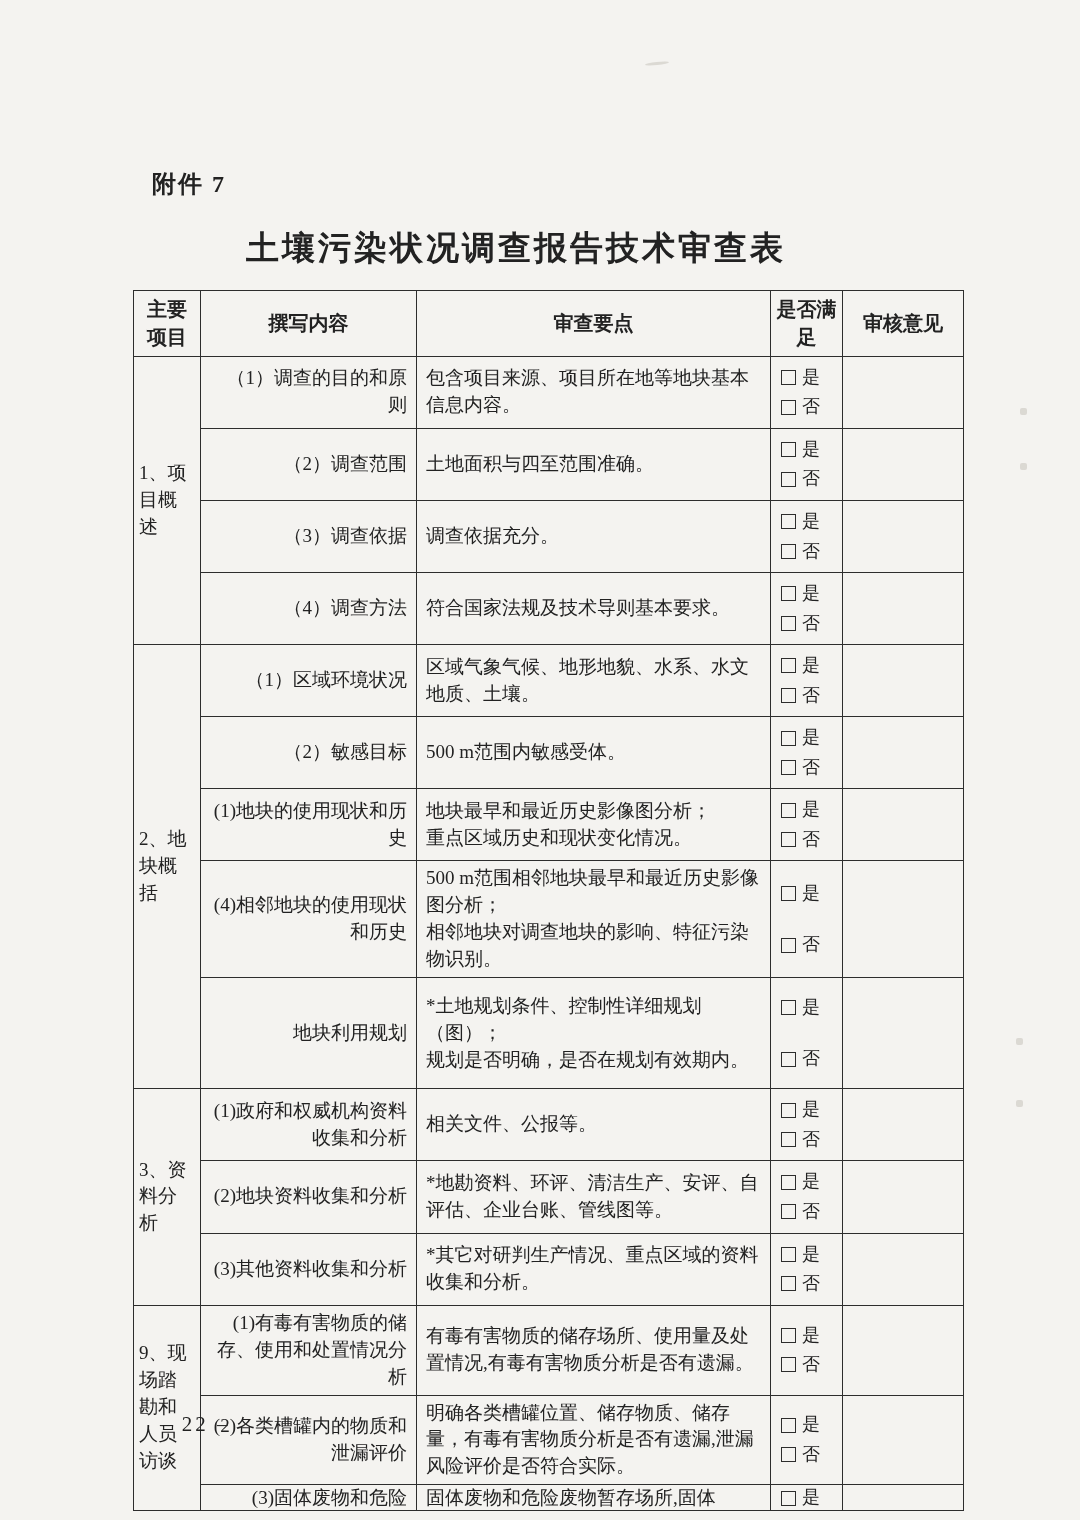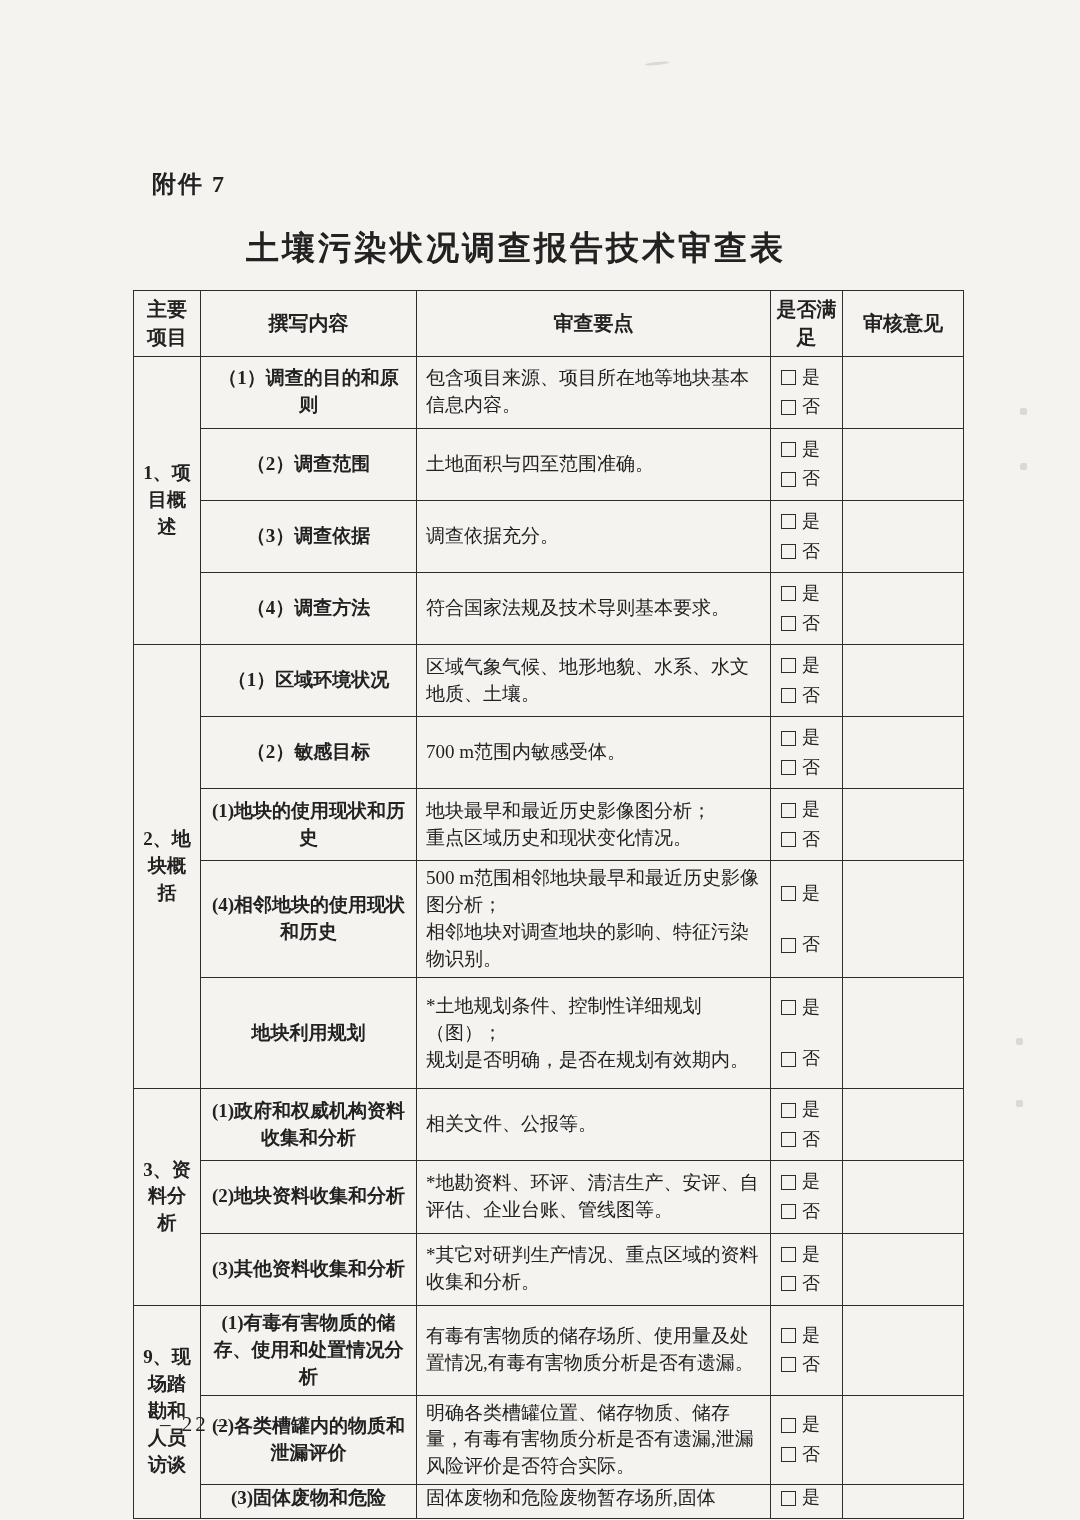--- a/index.html
+++ b/index.html
@@ -30,39 +30,39 @@
     padding:4px 9px;
     font-size:19px;line-height:1.42;
     vertical-align:middle;
     word-break:break-word;
     overflow:hidden;
   }
   thead th{
     font-weight:700;text-align:center;font-size:20px;padding:4px 4px;
   }
   .sec{
-    text-align:center;padding:4px 5px;font-weight:700;
-  }
-  .content{ text-align:center;font-weight:bold; }
+    padding:4px 5px;font-weight:400;
+  }
+  .content{ text-align:right; }
   .points{ text-align:left; white-space:pre-wrap; }
   .cbcell{ padding:4px 6px 4px 10px; }
   .cb{ display:flex;align-items:center;gap:6px;margin:4px 0; }
   .cbbox{
     width:13px;height:13px;border:1.6px solid #2d2d2d;
     display:inline-block;flex:none;background:transparent;
   }
   .cb-label{ font-size:18px; }
   .tallcb .cb + .cb{ margin-top:26px; }
   
   .rh-hdr{height:52px}.rh64{height:62px}.rh55{height:52px}
   .rh62{height:60px}.rh54{height:51px}.rh56{height:53px}
   .rh114{height:112px}.rh113{height:111px}
   .rh60{height:57px}.rh58{height:55px}
   .rh87{height:84px}.rh85{height:82px}
-  .cut td{height:22px;padding-top:2px;padding-bottom:8px;vertical-align:top;line-height:1.2;}
+  .cut td{height:22px;padding-top:2px;padding-bottom:0;vertical-align:top;line-height:1.2;}
   .cut .cb{margin:0;}
   .page-number{
     position:absolute;left:160px;top:1412px;
     font-size:21px;letter-spacing:3px;
   }
   
   .artifact{position:absolute;background:#c6c3bc;opacity:.55;border-radius:2px;}
   .a1{left:645px;top:62px;width:24px;height:3px;transform:rotate(-6deg);border-radius:50%;}
   .a2{left:1020px;top:408px;width:7px;height:7px;}
   .a3{left:1020px;top:463px;width:7px;height:7px;}
@@ -168,21 +168,21 @@
             </div>
         <div class="cb">
               <span class="cbbox"></span>
               <span class="cb-label">否</span>
             </div>
       </td>
       <td></td>
     </tr>
     <tr class="rh54">
       <td class="content">（2）敏感目标</td>
-      <td class="points">700 m范围内敏感受体。</td>
+      <td class="points">500 m范围内敏感受体。</td>
       <td class="cbcell">
         <div class="cb">
               <span class="cbbox"></span>
               <span class="cb-label">是</span>
             </div>
         <div class="cb">
               <span class="cbbox"></span>
               <span class="cb-label">否</span>
             </div>
       </td>

